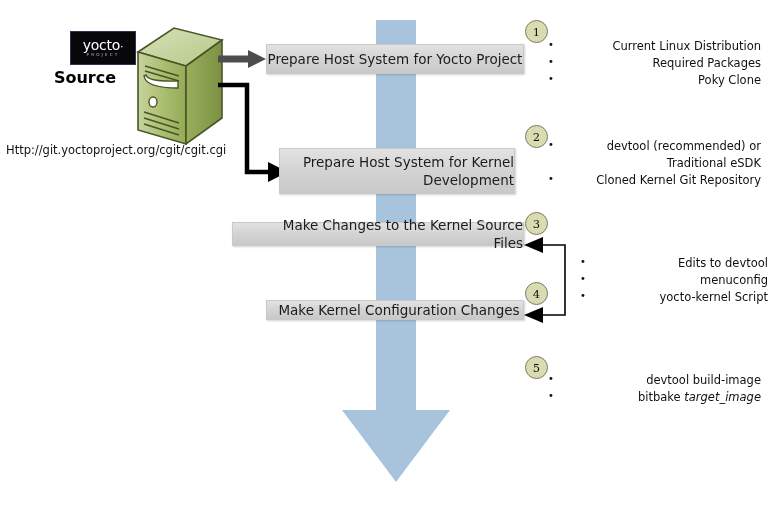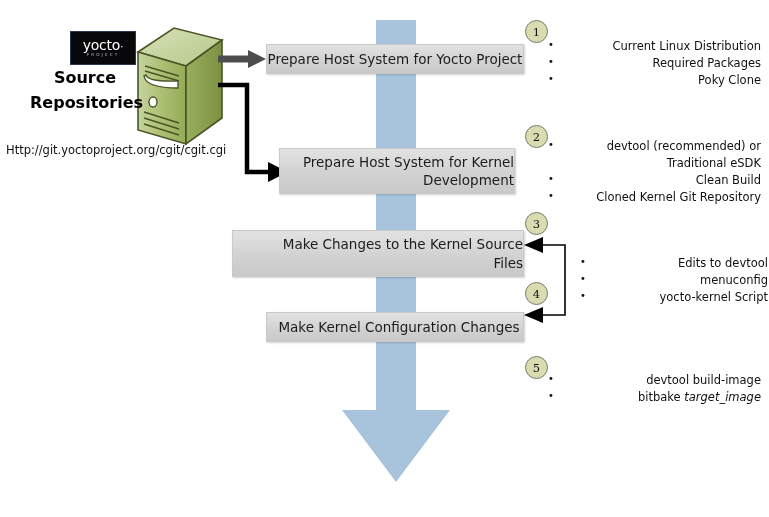--- a/index.html
+++ b/index.html
@@ -104,22 +104,22 @@
     align-items: center;
     justify-content: center;
     text-align: right;
     font-size: 13.5px;
     color: #1c1c1c;
     line-height: 1.35;
     box-shadow: 1px 1px 2px rgba(0,0,0,0.18);
   }
   #box1 { left: 266px; top: 44px;  width: 258px; height: 30px; }
   #box2 { left: 279px; top: 148px; width: 236px; height: 46px; }
-  #box3 { left: 232px; top: 230px; width: 292px; height: 47px; padding-left: 35px; }
-  #box4 { left: 266px; top: 312px; width: 258px; height: 30px; padding-left: 8px; }
+  #box3 { left: 232px; top: 222px; width: 292px; height: 24px; padding-left: 35px; }
+  #box4 { left: 266px; top: 300px; width: 258px; height: 20px; padding-left: 8px; }
   #box5 { left: 266px; top: 377px; width: 258px; height: 30px; }
 
   
   .connectors {
     position: absolute;
     left: 0; top: 0;
     width: 769px;
     height: 517px;
     pointer-events: none;
   }
@@ -223,21 +223,20 @@
 
     <ellipse cx="19" cy="76" rx="4" ry="5" fill="#ffffff" stroke="#4a5526" stroke-width="1.4"></ellipse>
 
     <path d="M10,86 L45,97" stroke="#4a5526" stroke-width="1.5" fill="none"></path>
     <path d="M10,92 L45,103" stroke="#4a5526" stroke-width="1.5" fill="none"></path>
     <path d="M10,98 L45,109" stroke="#4a5526" stroke-width="1.5" fill="none"></path>
   </svg>
 
   <div class="src-label">
     <div>Source</div>
-    <div>Repositories</div>
   </div>
   <div class="src-url">Http://git.yoctoproject.org/cgit/cgit.cgi</div>
 
   <svg class="connectors" viewBox="0 0 769 517">
 
     <g>
       <line x1="218" y1="59" x2="250" y2="59" stroke="#4d4d4d" stroke-width="7"></line>
       <polygon points="248,50 266,59 248,68" fill="#4d4d4d"></polygon>
     </g>
 
@@ -287,21 +286,20 @@
       <li>Current Linux Distribution</li>
       <li>Required Packages</li>
       <li>Poky Clone</li>
     </ul>
   </div>
 
   <div class="blist" id="list2">
     <ul>
       <li>devtool (recommended) or
 Traditional eSDK</li>
-      <li>Clean Build</li>
       <li>Cloned Kernel Git Repository</li>
     </ul>
   </div>
 
   <div class="blist" id="list3">
     <ul>
       <li>Edits to devtool</li>
       <li>menuconfig</li>
       <li>yocto-kernel Script</li>
     </ul>

